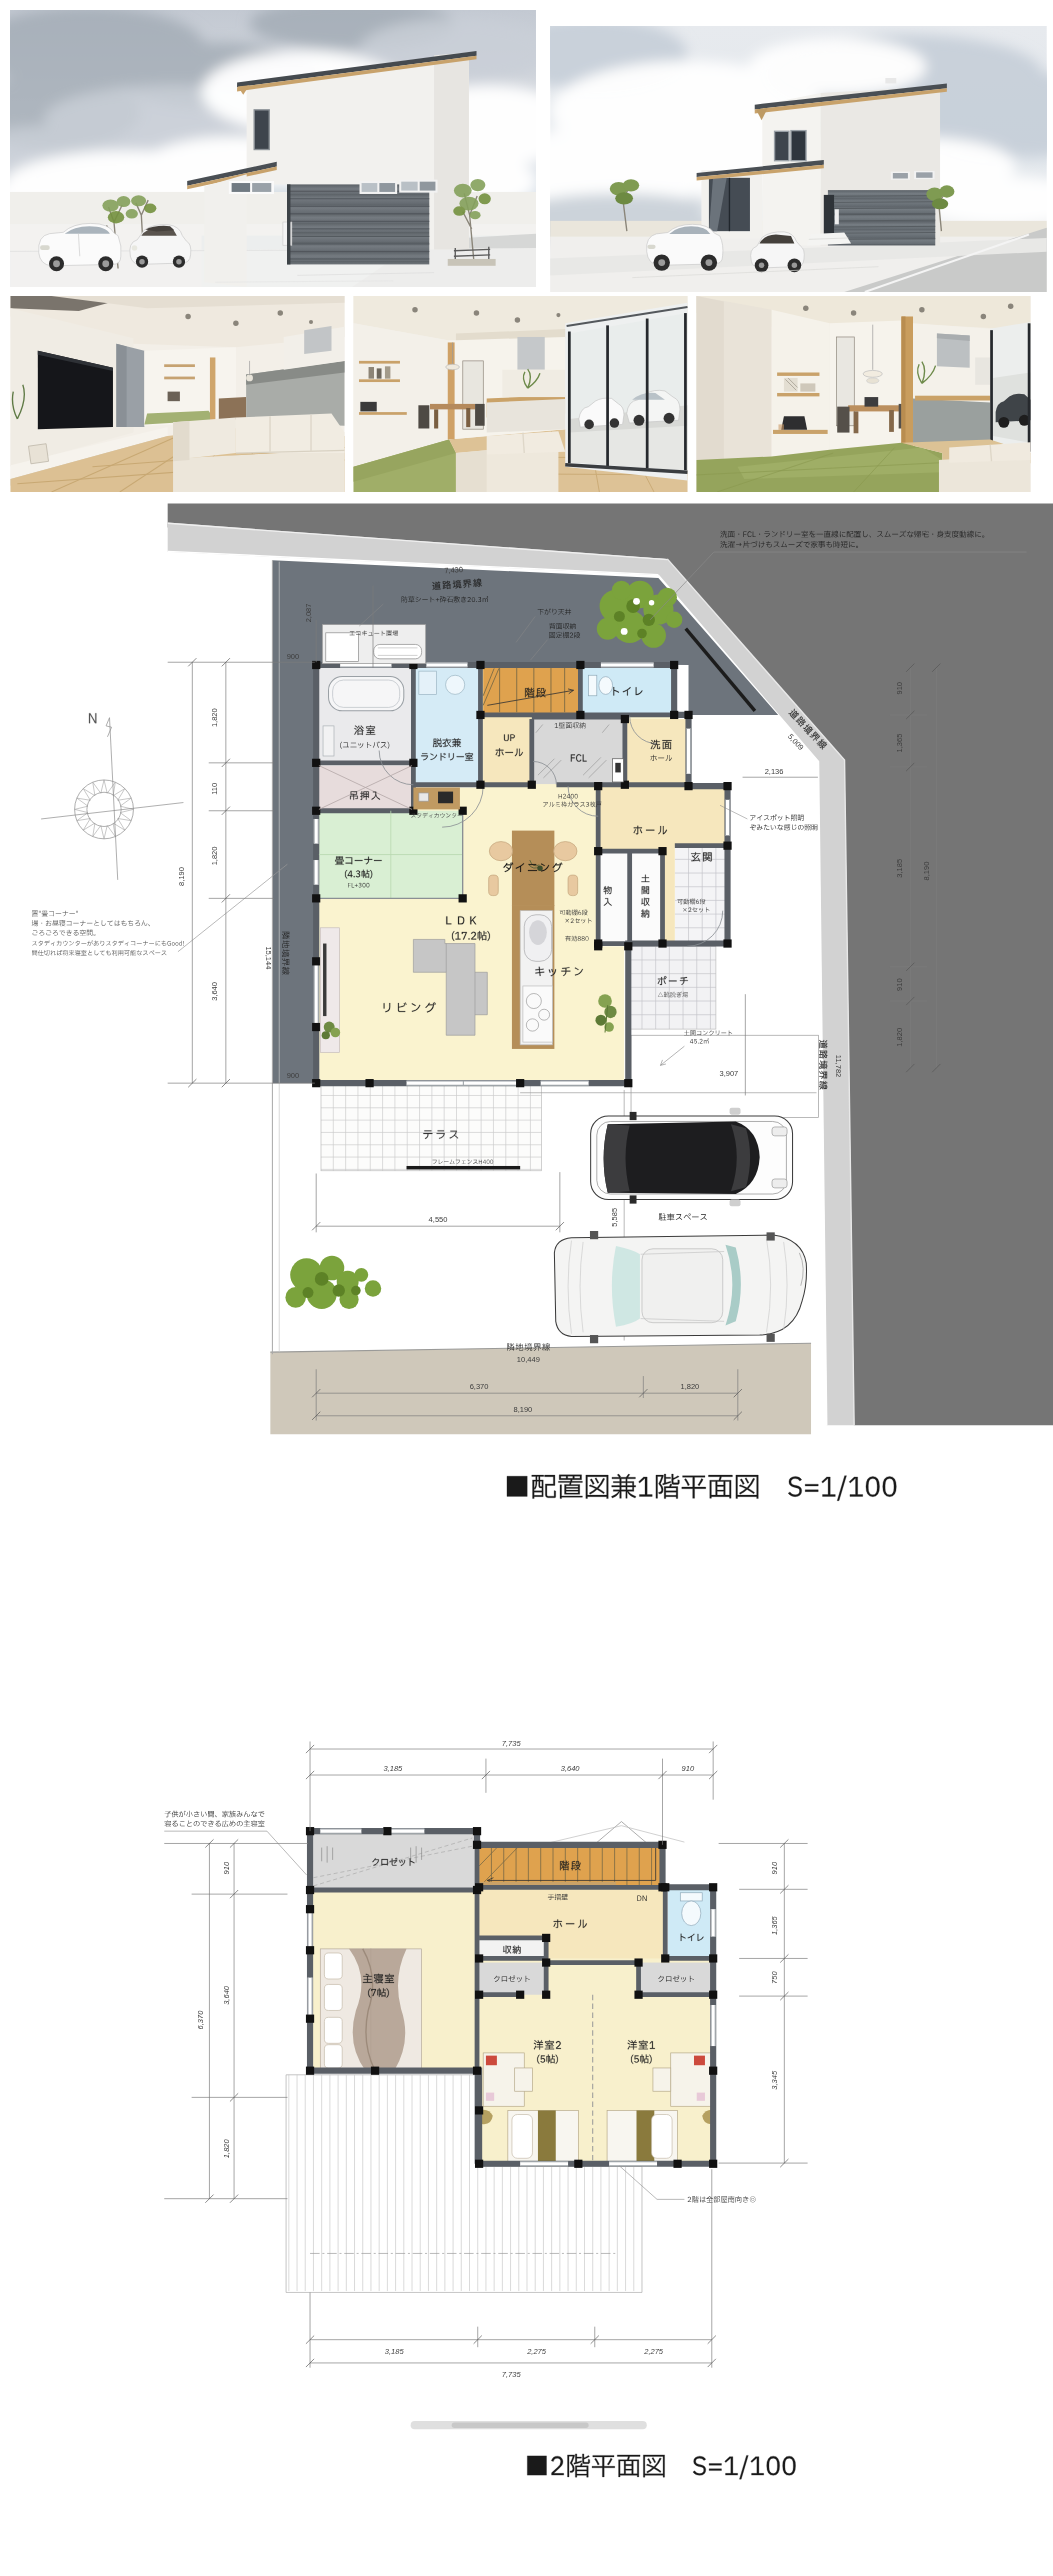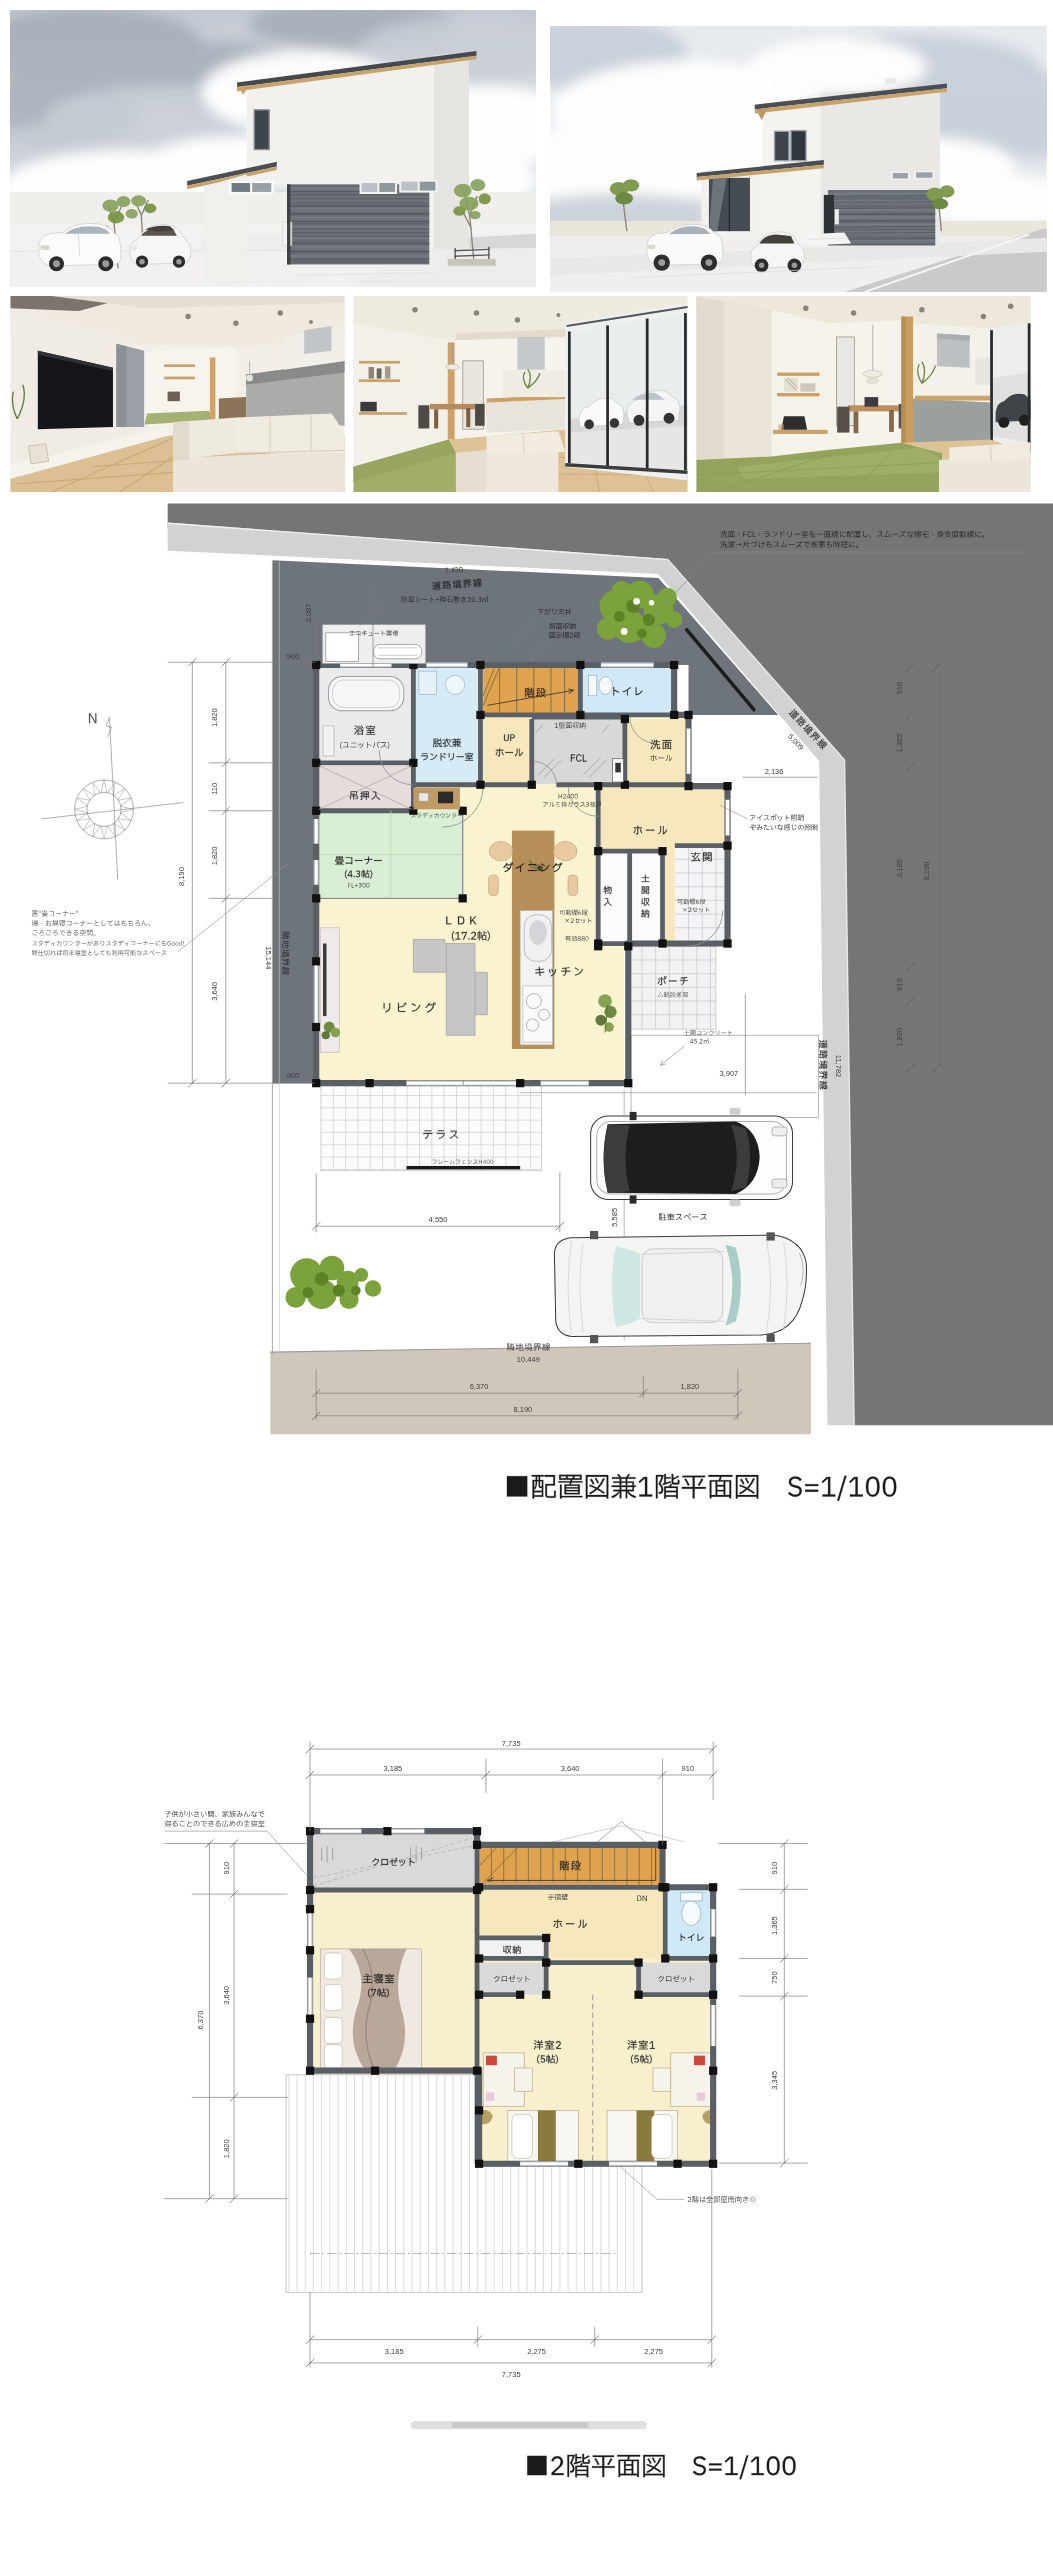--- a/index.html
+++ b/index.html
@@ -1808,21 +1808,21 @@
         <use href="#jg191" x="1124"></use>
         <use href="#jg48" x="1187"></use>
         <use href="#jg192" x="1250"></use>
         <use href="#jg48" x="1290"></use>
         <use href="#jg11" x="1353"></use>
         <use href="#jg11" x="1416"></use>
       </g>
     </svg>
   </div>
 
-<div class="abs" style="left:0px;top:1738px;width:970px;height:753px;">
+<div class="abs" style="left:0px;top:1738px;width:970px;height:753px;font-style:italic;">
 <svg width="1054" height="753" viewBox="0 2540 1540 1100">
 
 <g>
 <polygon points="418,3032 697,3032 697,3166 938,3166 938,3350 418,3350" fill="#ffffff" stroke="#aaaaaa" stroke-width="1"></polygon>
 <g stroke="#c9c9c9" stroke-width="1">
           <line x1="422" y1="3032" x2="422" y2="3348"></line>
           <line x1="434" y1="3032" x2="434" y2="3348"></line>
           <line x1="446" y1="3032" x2="446" y2="3348"></line>
           <line x1="458" y1="3032" x2="458" y2="3348"></line>
           <line x1="470" y1="3032" x2="470" y2="3348"></line>

